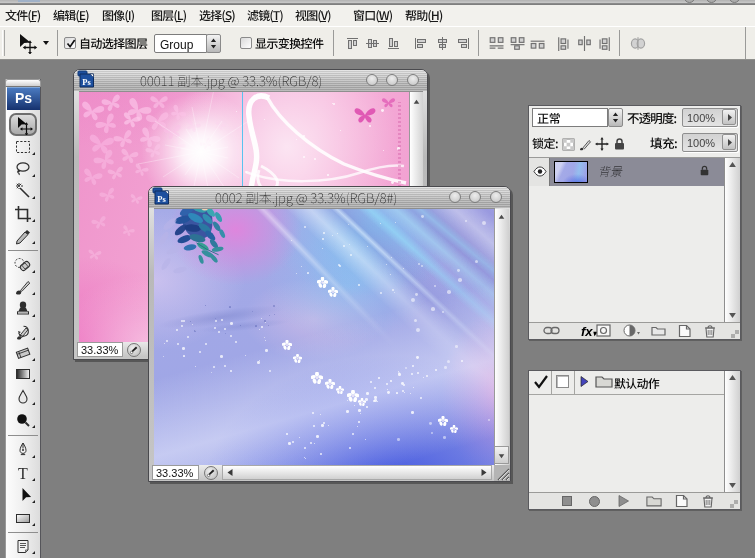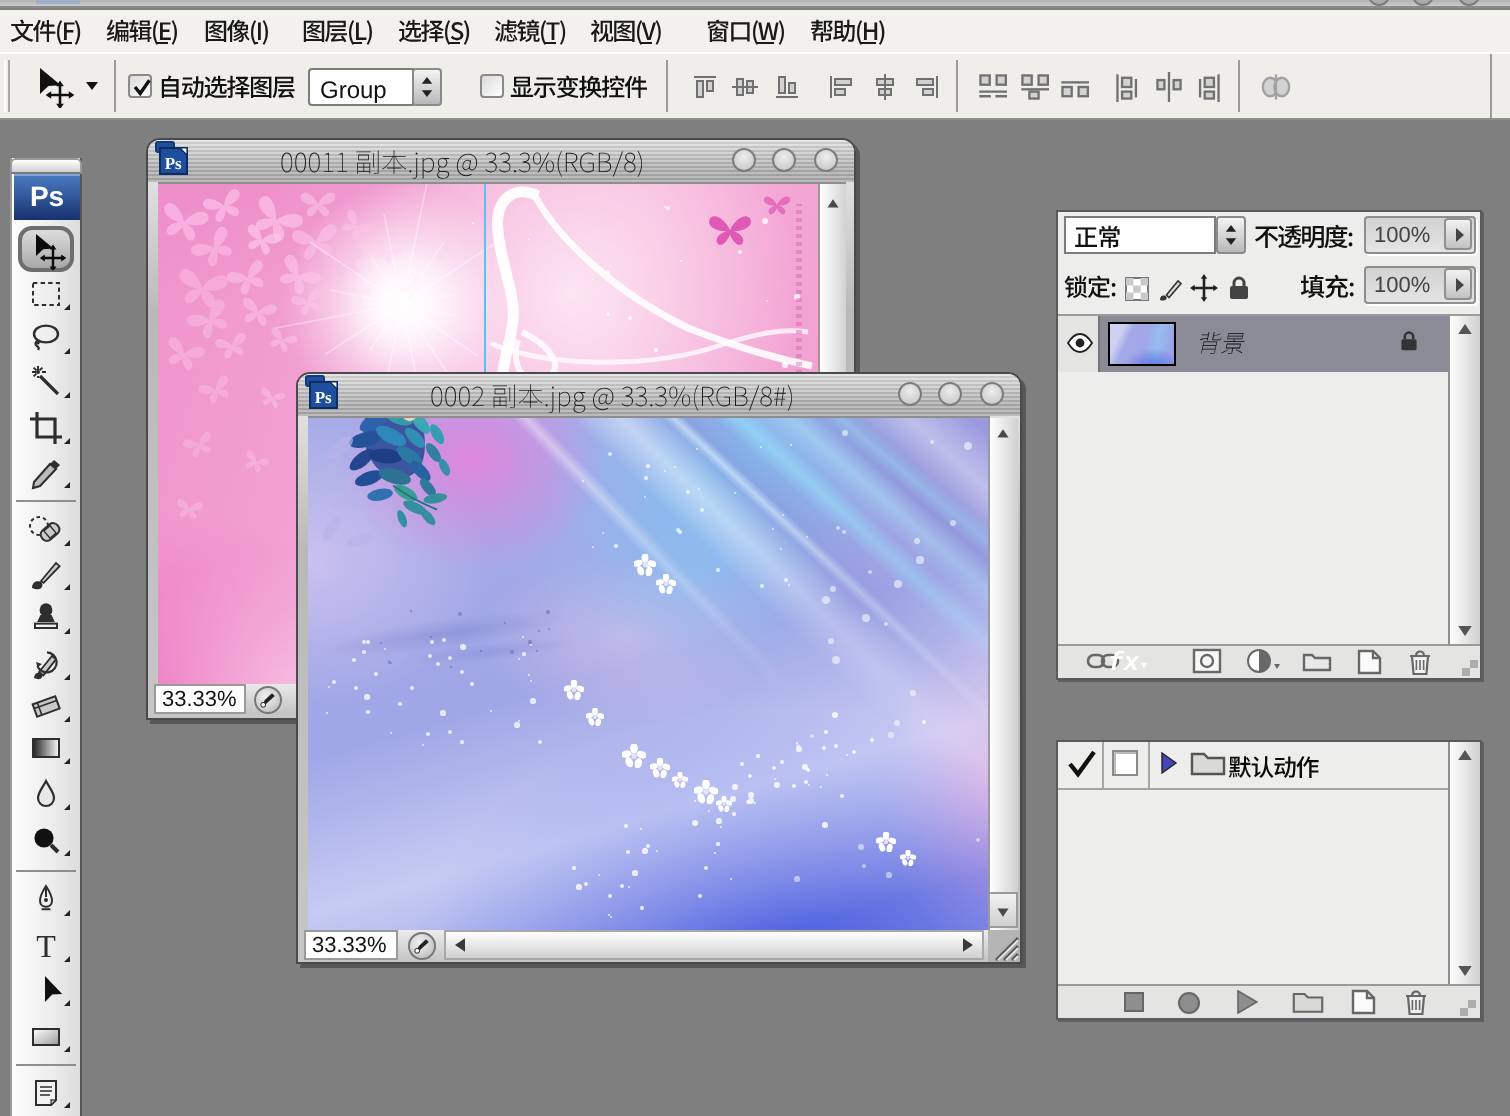--- a/index.html
+++ b/index.html
@@ -920,21 +920,21 @@
     <path d="M5.5 2l3.4 5h-6.8z" fill="#555"></path>
   </svg>
 <svg class="abs" style="left:727px;top:309px" width="11" height="11" viewBox="0 0 11 11">
     <path d="M5.5 9l3.4-5h-6.8z" fill="#555"></path>
   </svg>
 <div class="abs" style="left:529px;top:322px;width:211px;height:17px;background:#e4e4e2;border-top:1px solid #9a9a98"></div>
 <svg class="abs" style="left:543px;top:326px" width="17" height="9" viewBox="0 0 17 9">
     <rect x="1" y="1.5" width="8" height="6" rx="3" fill="none" stroke="#686868" stroke-width="1.3"></rect>
     <rect x="8" y="1.5" width="8" height="6" rx="3" fill="none" stroke="#686868" stroke-width="1.3"></rect>
   </svg>
-<div class="abs" style="left:554px;top:324px;font-size:13px;font-style:italic;font-weight:bold;color:#ffffff;font-family:Liberation Mono, monospace">fx<span style="font-size:8px">▾</span></div>
+<div class="abs" style="left:581px;top:324px;font-size:13px;font-style:italic;font-weight:bold;color:#000000;font-family:Liberation Sans, sans-serif">fx<span style="font-size:8px">▾</span></div>
 <svg class="abs" style="left:596px;top:324px" width="15" height="13" viewBox="0 0 15 13">
     <rect x="1" y="1" width="13" height="11" fill="#f8f8f8" stroke="#686868" stroke-width="1.2"></rect>
     <circle cx="7.5" cy="6.5" r="3" fill="none" stroke="#686868" stroke-width="1.2"></circle>
   </svg>
 <svg class="abs" style="left:623px;top:324px" width="18" height="13" viewBox="0 0 18 13">
     <circle cx="6.5" cy="6.5" r="5.5" fill="#fff" stroke="#686868"></circle>
     <path d="M6.5 1a5.5 5.5 0 0 1 0 11z" fill="#686868"></path>
     <path d="M14 8l3 0-1.5 2.5z" fill="#686868"></path>
   </svg>
 <svg class="abs" style="left:651px;top:325px" width="15" height="11" viewBox="0 0 15 11">

